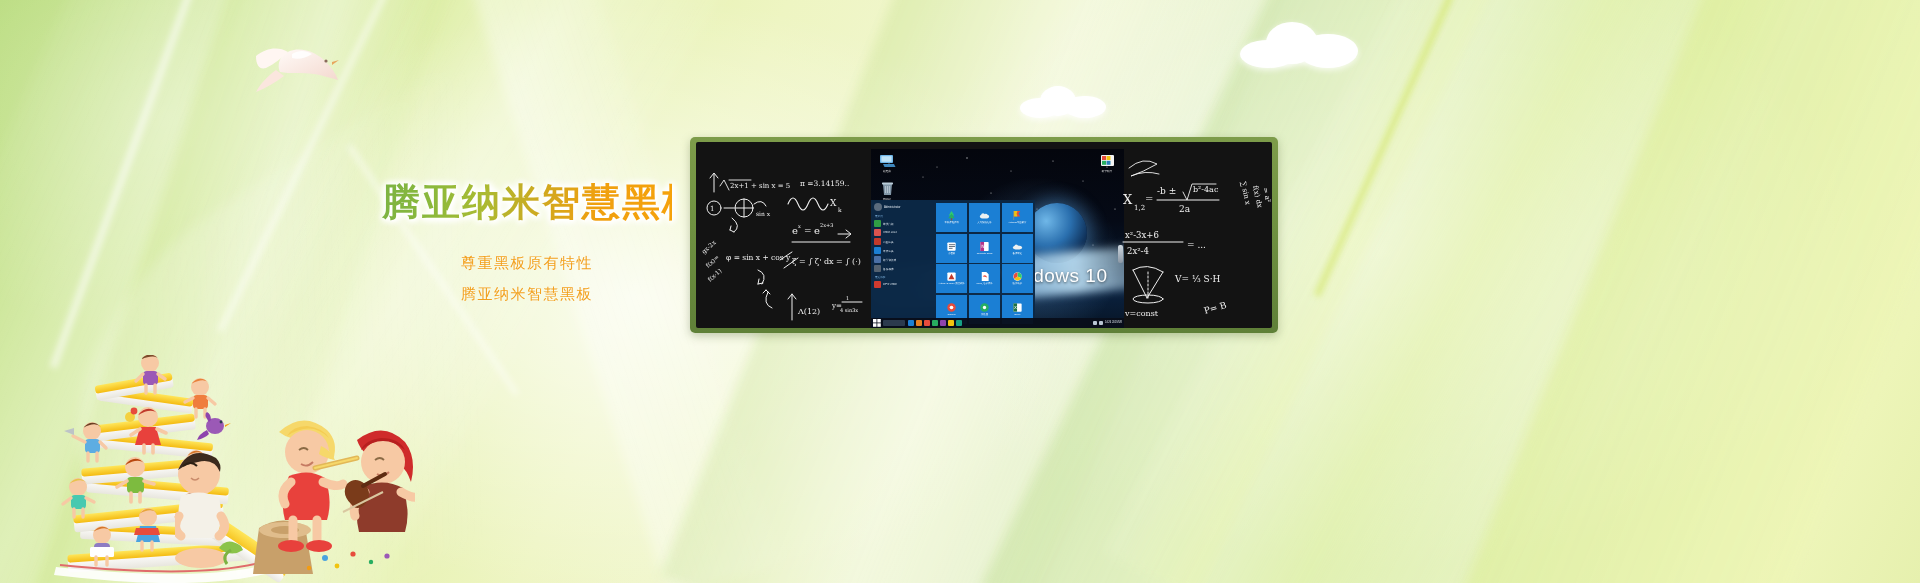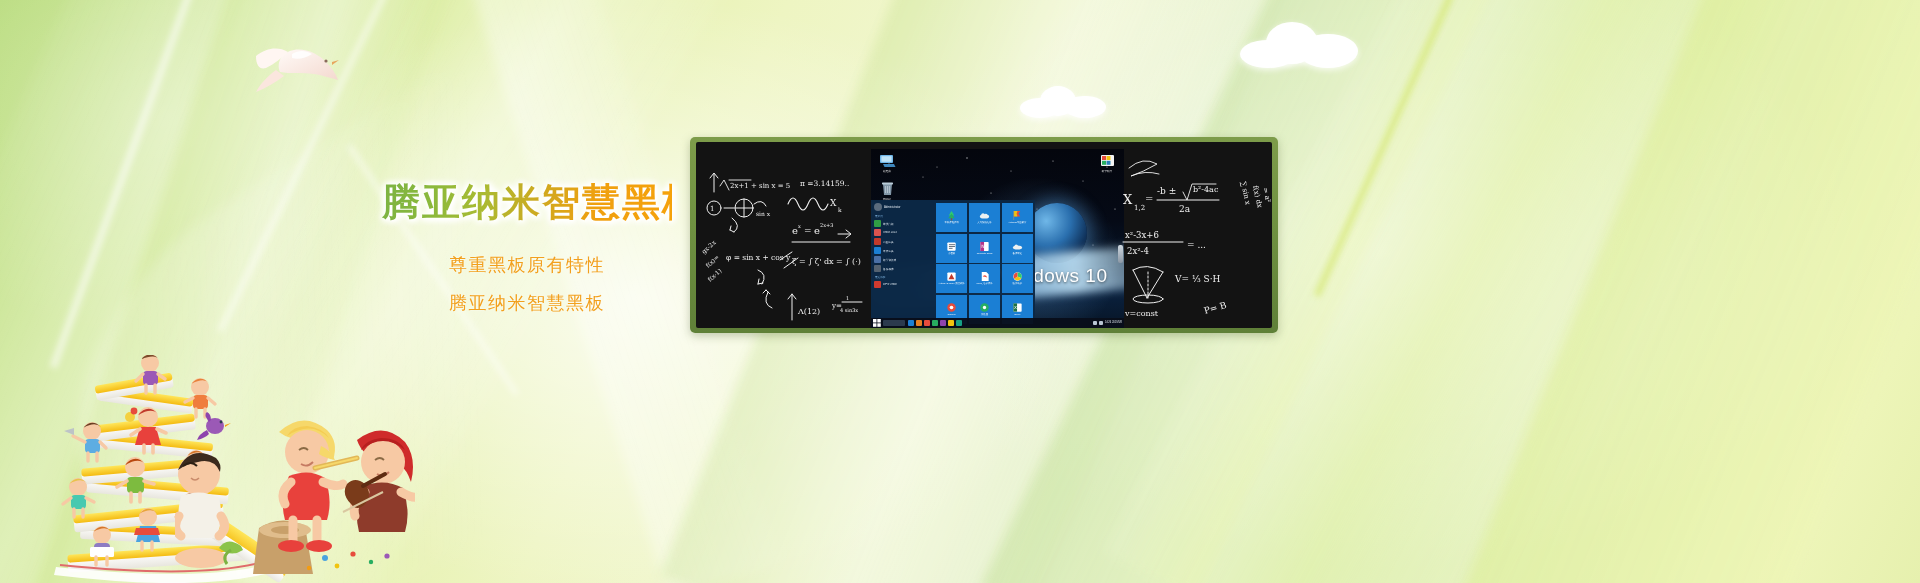--- a/index.html
+++ b/index.html
@@ -98,21 +98,21 @@
   .headline {
     font-size:38px; font-weight:bold; letter-spacing:2px; line-height:1.18;
     background:linear-gradient(96deg,#7cb342 0%, #8cb93c 18%, #a9bb33 34%, #d2a81e 56%, #f0a010 74%, #f5a20a 100%);
     -webkit-background-clip:text; background-clip:text;
     color:transparent; -webkit-text-fill-color:transparent;
     filter:drop-shadow(0 0 3px #fff) drop-shadow(0 0 3px #fff) drop-shadow(1px 1px 1px rgba(255,255,255,.95));
     white-space:nowrap;
   }
   .sub { margin-top:22px; }
   .sub-line {
-    font-size:18px; color:#f2a01d; line-height:2.1; letter-spacing:1.5px;
+    font-size:15px; color:#f2a01d; line-height:2.1; letter-spacing:1.5px;
     text-shadow:0 0 2px rgba(255,255,255,.9);
     white-space:nowrap;
   }
 
   
   .board-wrap { position:absolute; left:690px; top:137px; width:588px; height:196px; }
   .board-frame {
     position:absolute; inset:0;
     border-radius:5px;
     background:linear-gradient(180deg,#7d9c4a 0%, #6f9141 45%, #5f8038 100%);

